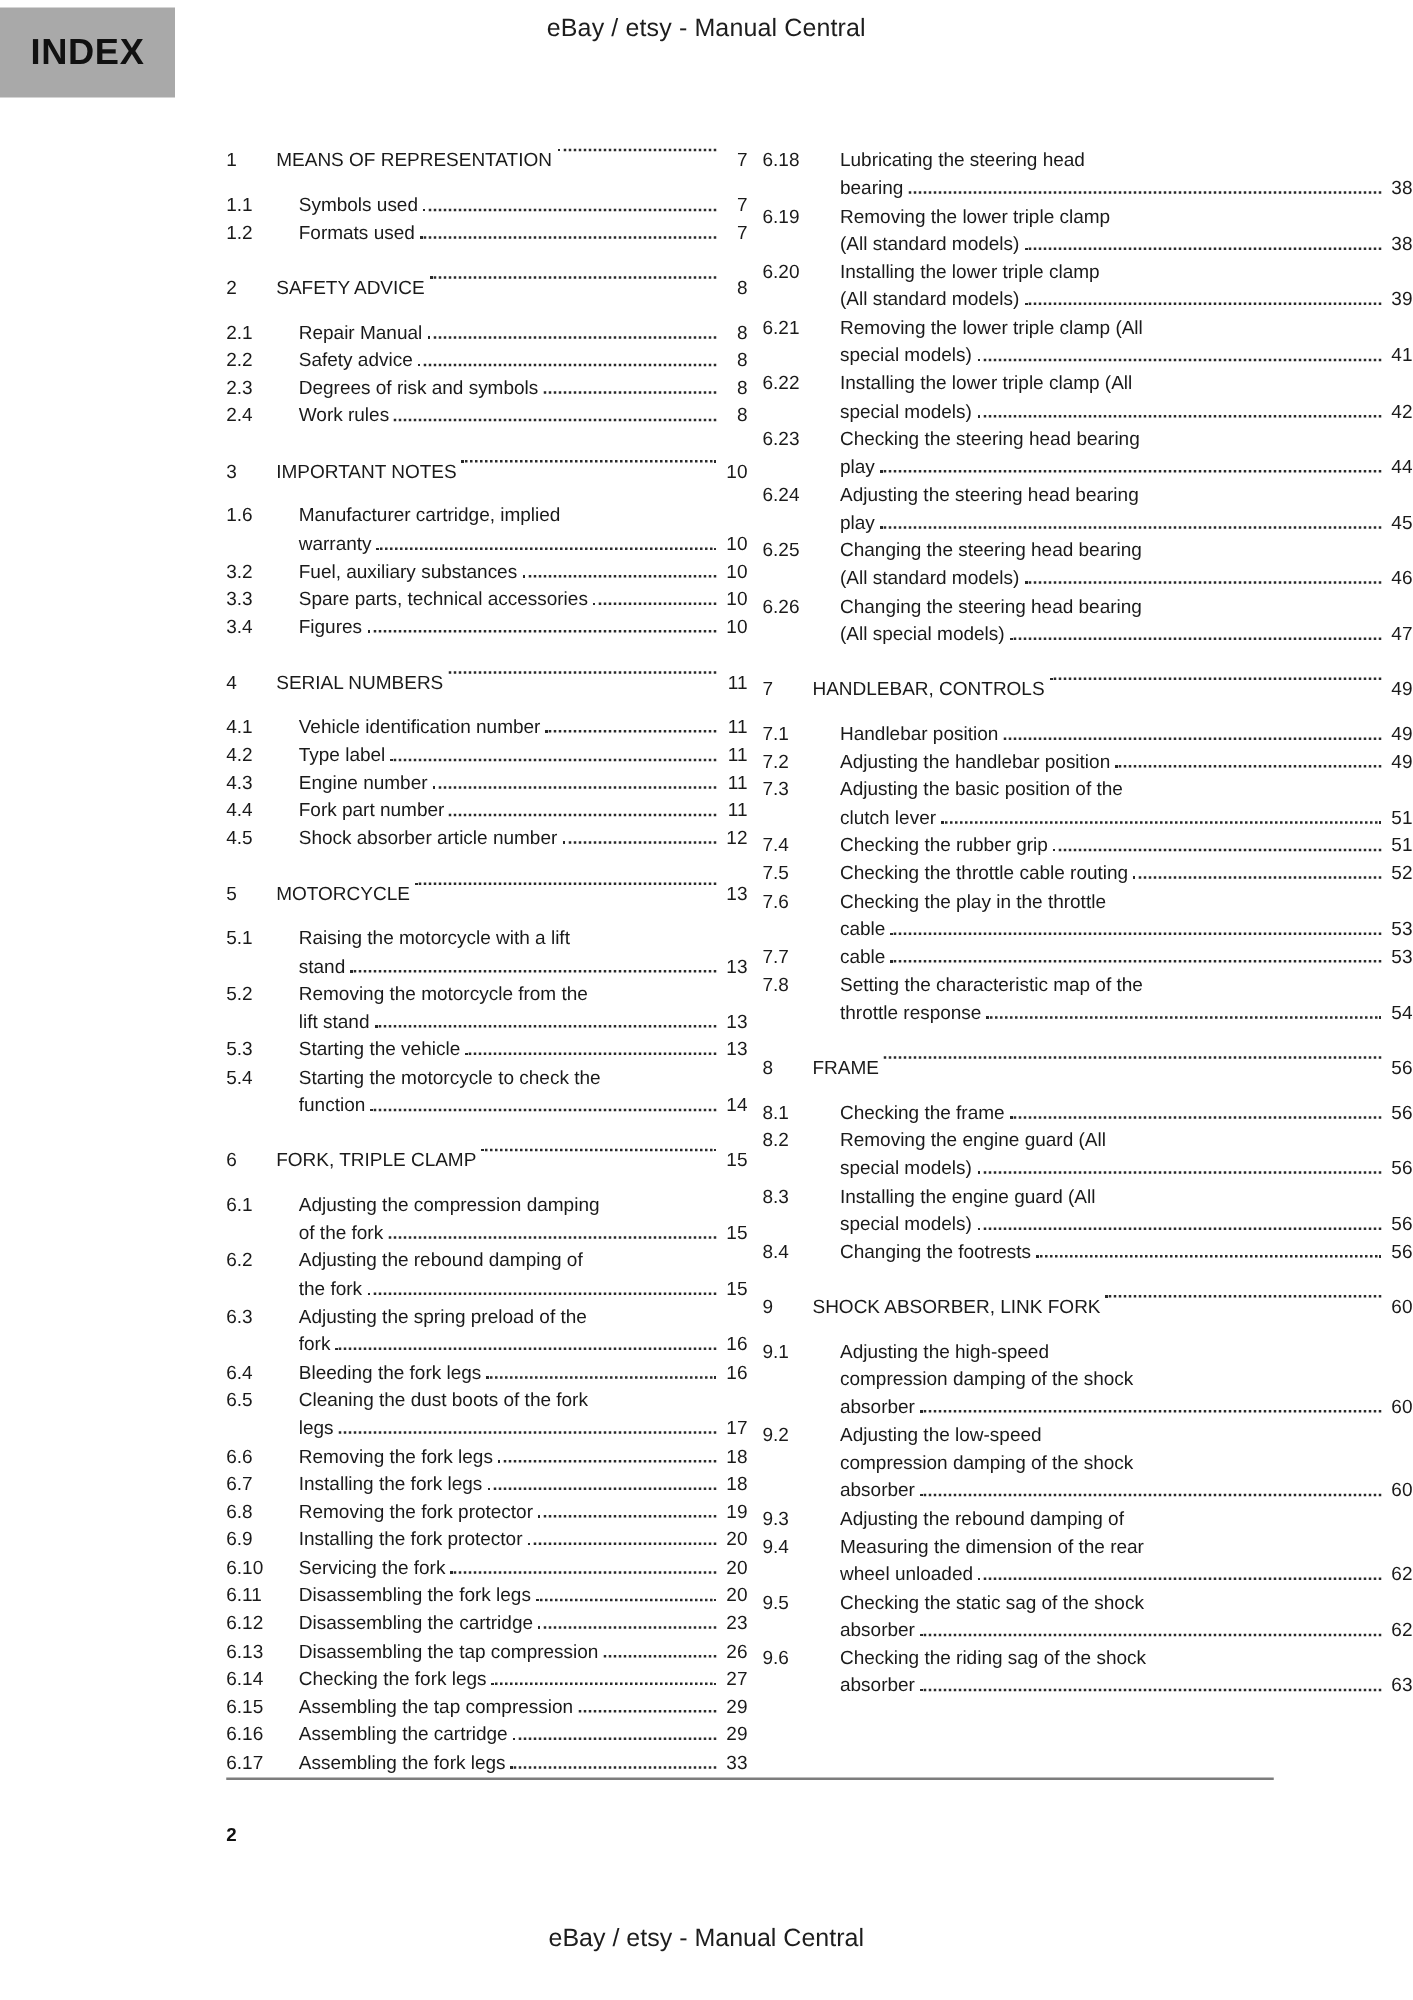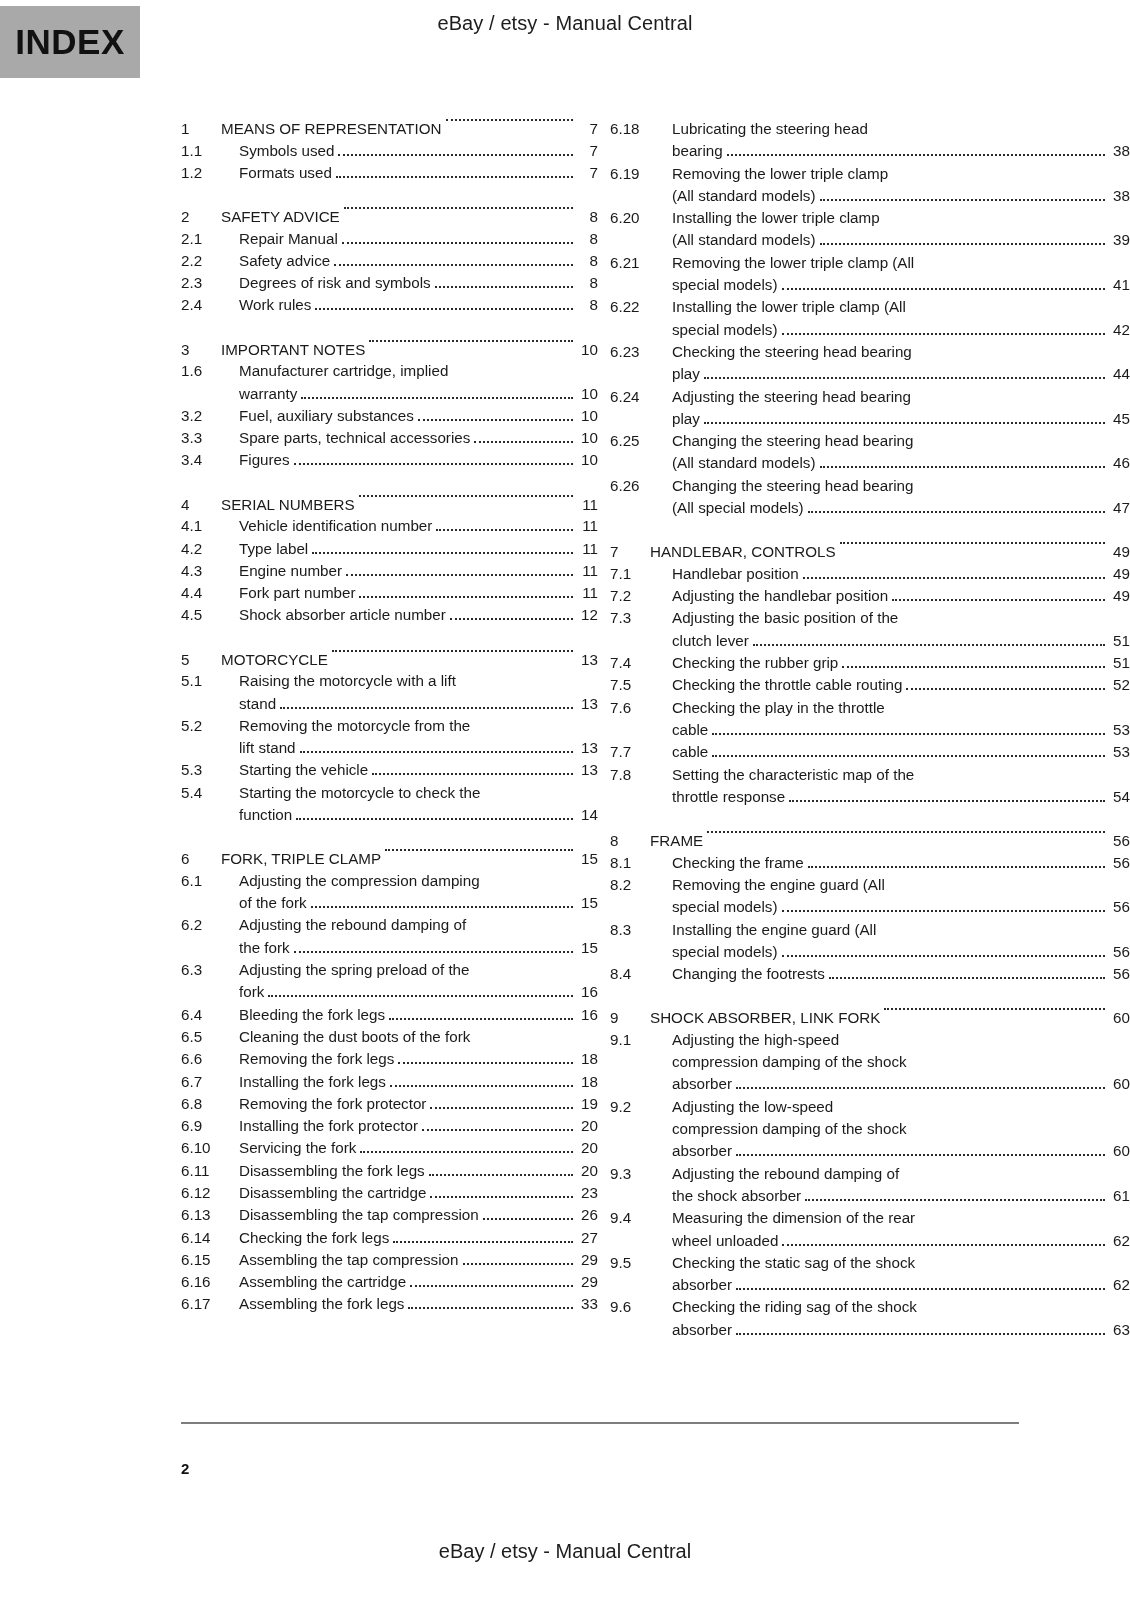--- a/index.html
+++ b/index.html
@@ -28,21 +28,21 @@
     width: 140px;
     height: 72px;
     background: #a9a9a9;
     display: flex;
     align-items: center;
     justify-content: center;
   }
   .index-tab span {
     font-family: "Liberation Sans", sans-serif;
     font-weight: bold;
-    font-size: 35px;
+    font-size: 29px;
     letter-spacing: 0.5px;
     color: #111111;
   }
   .header-title {
     position: absolute;
     left: 0;
     right: 0;
     top: 12px;
     text-align: center;
     font-size: 20px;
@@ -104,20 +104,21 @@
   }
   .pg {
     flex: 0 0 auto;
     text-align: right;
     min-width: 22px;
     white-space: nowrap;
   }
 
   
   .subs {
+    margin-top: 14px;
   }
   .sub {
     display: flex;
     align-items: flex-start;
     font-size: 15.2px;
     line-height: 22.3px;
   }
   .sub-num {
     flex: 0 0 58px;
     width: 58px;
@@ -486,20 +487,25 @@
               <span class="pg">16</span>
             </div>
           </div>
         </div>
         <div class="sub">
           <div class="sub-num">6.5</div>
           <div class="sub-body">
             <div class="sline nolead">
               <span class="txt">Cleaning the dust boots of the fork</span>
             </div>
+            <div class="sline">
+              <span class="txt">legs</span>
+              <span class="leader"></span>
+              <span class="pg">17</span>
+            </div>
           </div>
         </div>
         <div class="sub">
           <div class="sub-num">6.6</div>
           <div class="sub-body">
             <div class="sline">
               <span class="txt">Removing the fork legs</span>
               <span class="leader"></span>
               <span class="pg">18</span>
             </div>
@@ -932,25 +938,20 @@
               <span class="pg">60</span>
             </div>
           </div>
         </div>
         <div class="sub">
           <div class="sub-num">9.3</div>
           <div class="sub-body">
             <div class="sline nolead">
               <span class="txt">Adjusting the rebound damping of</span>
             </div>
-            <div class="sline">
-              <span class="txt">the shock absorber</span>
-              <span class="leader"></span>
-              <span class="pg">61</span>
-            </div>
           </div>
         </div>
         <div class="sub">
           <div class="sub-num">9.4</div>
           <div class="sub-body">
             <div class="sline nolead">
               <span class="txt">Measuring the dimension of the rear</span>
             </div>
             <div class="sline">
               <span class="txt">wheel unloaded</span>

